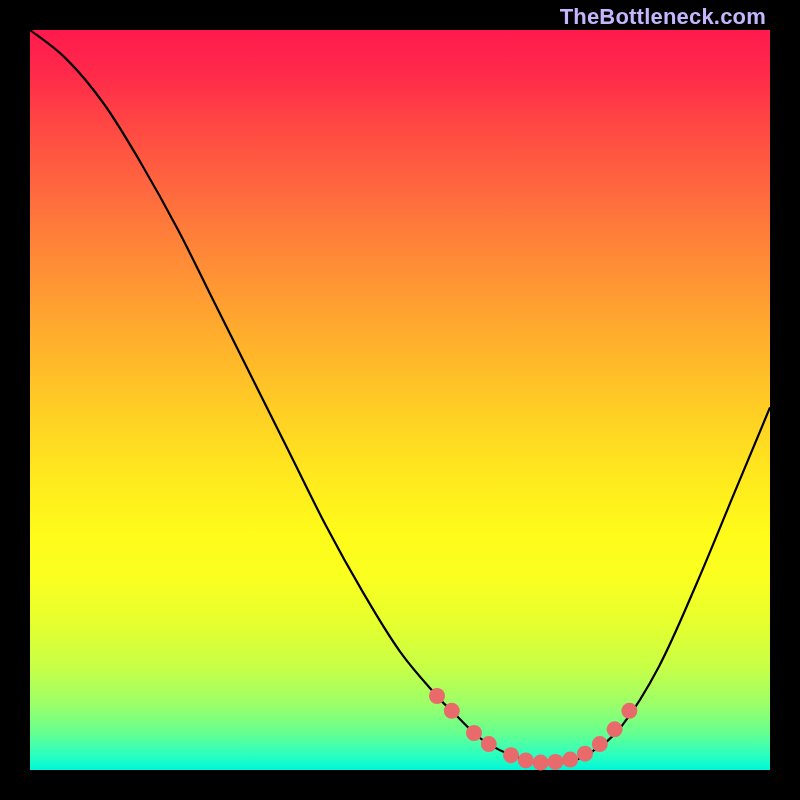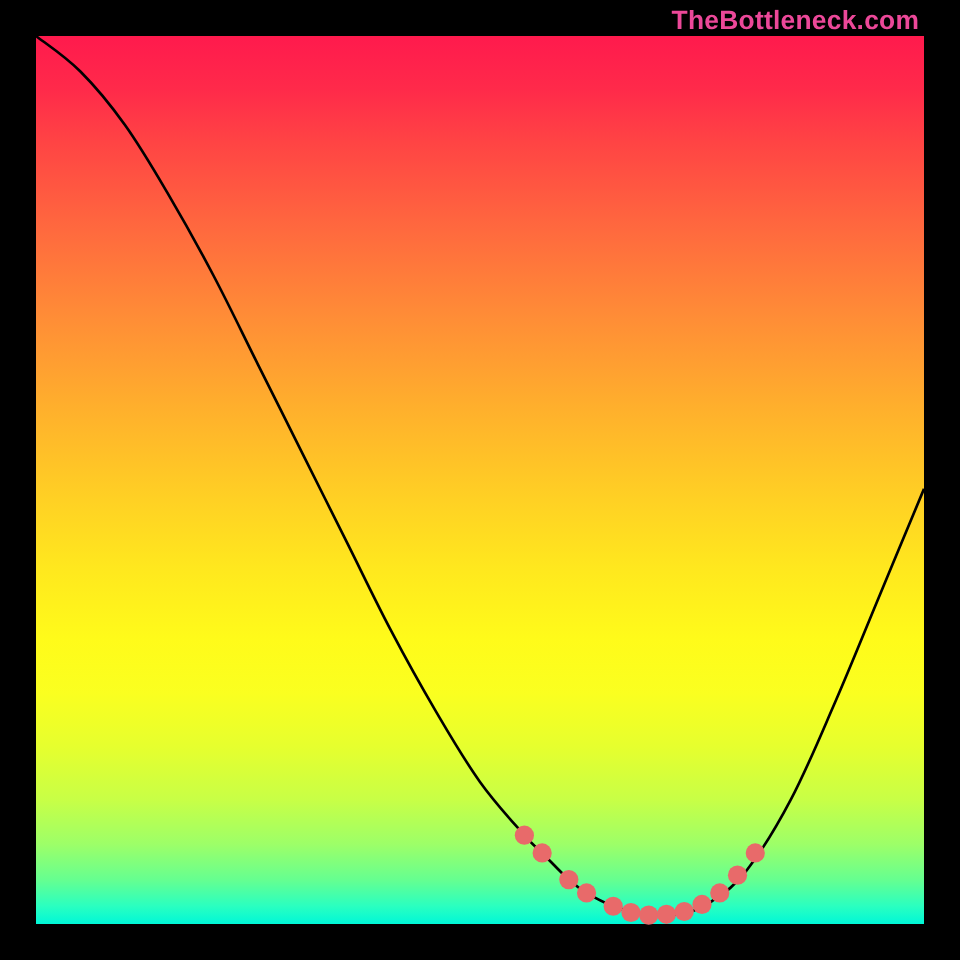--- a/index.html
+++ b/index.html
@@ -32,21 +32,21 @@
       #2affc0 98%,
       #00f7d8 100%
     );
   }
   .watermark {
     position: absolute;
     top: 4px; right: 34px;
     font-family: Arial, Helvetica, sans-serif;
     font-size: 22px;
     font-weight: 600;
-    color: #ec4899;
+    color: #c4b5fd;
     letter-spacing: 0.2px;
     user-select: none;
   }
   svg.curve {
     position: absolute;
     left: 0; top: 0;
     width: 740px; height: 740px;
     overflow: visible;
   }
   .dot {

